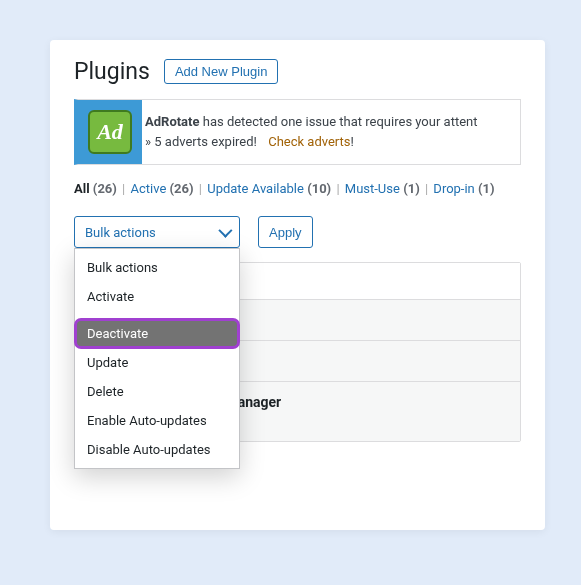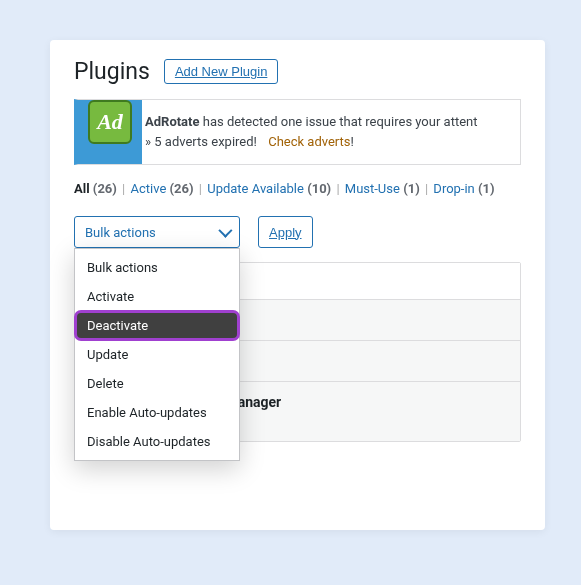--- a/index.html
+++ b/index.html
@@ -37,36 +37,35 @@
     color: #1d2327;
   }
   .btn-outline {
     border: 1px solid #2271b1;
     color: #2271b1;
     background: #fff;
     padding: 4px 10px;
     border-radius: 3px;
     font-size: 13px;
     cursor: pointer;
-    text-decoration: underline;
   }
   .notice {
     display: flex;
     border: 1px solid #dcdcde;
     border-left: 4px solid #3d9ad6;
     background: #fff;
     margin-bottom: 16px;
     overflow: hidden;
   }
   .notice-icon {
     background: #3d9ad6;
     width: 64px;
     height: 64px;
     display: flex;
-    align-items: flex-start;
+    align-items: center;
     justify-content: center;
     flex-shrink: 0;
   }
   .ad-logo {
     width: 44px; height: 44px;
     background: #77ba3f;
     border: 2px solid #3f7a1f;
     border-radius: 6px;
     display: flex;
     align-items: center;
@@ -133,25 +132,26 @@
     z-index: 20;
     padding: 4px 0;
   }
   .dropdown .opt {
     padding: 7px 12px;
     font-size: 13px;
     color: #1d2327;
     cursor: pointer;
   }
   .dropdown .opt.highlight {
-    background: #404040;
+    background: #737373;
     color: #fff;
     outline: 3px solid #a040d0;
     outline-offset: -2px;
     border-radius: 6px;
+    margin-top: 8px;
   }
   .table {
     border: 1px solid #dcdcde;
     border-radius: 2px;
   }
   .thead {
     background: #fff;
     border-bottom: 1px solid #dcdcde;
     padding: 10px 12px;
     display: flex;

